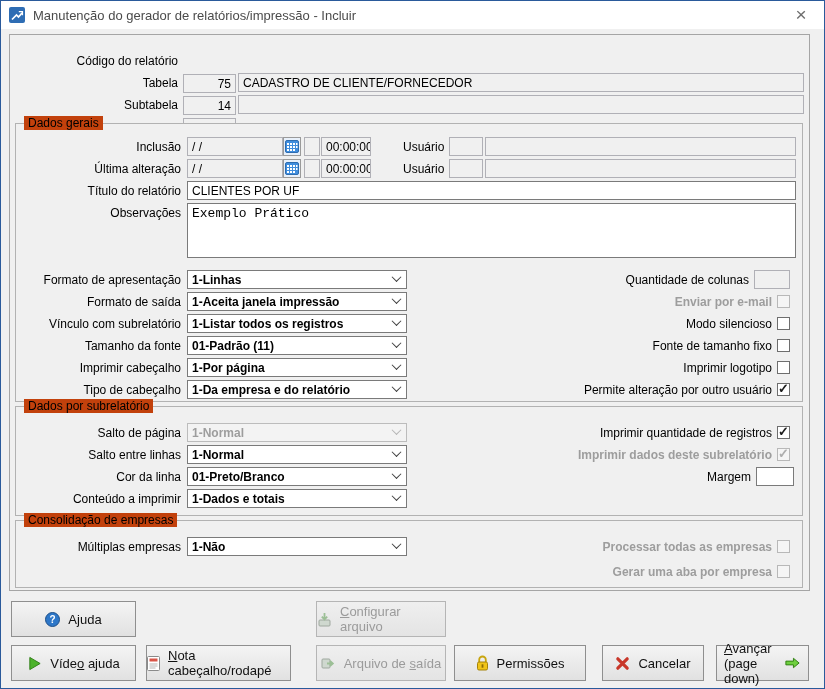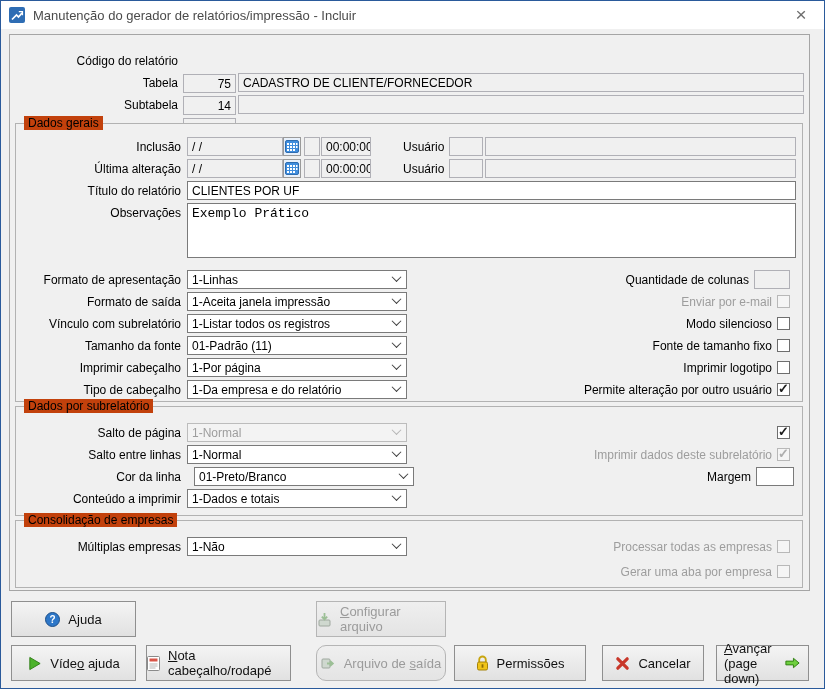--- a/index.html
+++ b/index.html
@@ -29,33 +29,33 @@
     height:19px; border:1px solid #b0b0b6; background:#f0f0f0;
     font-size:12px; display:flex; align-items:center; padding:0 4px; color:#000;
     overflow:hidden; white-space:nowrap;
   }
   .field.white { background:#fff; border-color:#7a7a7a; }
   .field.num { justify-content:flex-end;margin-top:46px; }
   .grow { flex:1; }
   .combo {
     width:220px; height:19px; background:#fff; border:1px solid #7a7a7a;
     font-size:12px; display:flex; align-items:center; padding:0 6px 0 4px; color:#000;
-    white-space:nowrap; overflow:hidden;
+    white-space:nowrap; overflow:hidden;font-weight:bold;
   }
   .combo .cval { flex:1; overflow:hidden; white-space:nowrap; }
   .chev { width:7px; height:7px; border-right:1.5px solid #3f3f3f; border-bottom:1.5px solid #3f3f3f;
     transform:rotate(45deg) translate(-1px,-1px); flex:0 0 auto; margin-top:-3px; }
   .combo.disabled { background:#f3f3f3; color:#9d9d9d; border-color:#bcbcbc; }
   .combo.disabled .chev { border-color:#b5b5b5; }
   .checkbox { width:13px; height:13px; border:1px solid #6e6e6e; background:#fff; position:relative; flex:0 0 auto; }
   .checkbox.on::after { content:"✓"; position:absolute; left:0px; top:-3px; font-size:13px; font-weight:bold; color:#1d1d1d; }
   .checkbox.disabled { border-color:#b8b8b8; background:#f5f5f5; }
   .checkbox.disabled.on::after { color:#aeaeae; }
   .rlbl { font-size:12px; color:#000; padding-right:5px; white-space:nowrap; }
-  .rlbl.dis { color:#9d9d9d; }
+  .rlbl.dis { color:#9d9d9d;font-weight:bold; }
   .rightside { margin-left:auto; display:flex; align-items:center; padding-right:12px; }
   
   .group { position:absolute; left:5px; width:788px; border:1px solid #b2b2b2; background:#f0f0f0; }
   .group > .legend { position:absolute; top:-8px; left:8px; background:#c2410c; padding:0 4px; font-size:12px; color:#000; }
   .gbody { padding-top:13px; }
   .head { position:absolute; top:16px; left:0; right:5px; }
   .calbtn { width:18px; height:19px; border:1px solid #9a9a9a; background:#e8f0fa;
     display:flex; align-items:center; justify-content:center; flex:0 0 auto; }
   .obsbox { height:55px; align-items:flex-start !important; font-family:"Liberation Mono", monospace; font-size:13px; padding-top:2px; }
   
@@ -256,39 +256,40 @@
       <span class="legend">Dados por subrelatório</span>
       <div class="gbody" style="padding-top:16px">
 
         <div class="row">
           <span class="glbl">Salto de página</span>
           <div class="combo disabled" style="margin-left:3px">
             <span class="cval">1-Normal</span>
             <span class="chev"></span>
           </div>
           <div class="rightside">
+            <span class="rlbl">Imprimir quantidade de registros</span>
             <span class="checkbox on"></span>
           </div>
         </div>
 
         <div class="row">
           <span class="glbl">Salto entre linhas</span>
           <div class="combo" style="margin-left:3px">
             <span class="cval">1-Normal</span>
             <span class="chev"></span>
           </div>
           <div class="rightside">
             <span class="rlbl dis">Imprimir dados deste subrelatório</span>
             <span class="checkbox disabled on"></span>
           </div>
         </div>
 
         <div class="row">
           <span class="glbl">Cor da linha</span>
-          <div class="combo" style="margin-left:10px">
+          <div class="combo" style="margin-left:3px">
             <span class="cval">01-Preto/Branco</span>
             <span class="chev"></span>
           </div>
           <div class="rightside" style="padding-right:8px">
             <span class="rlbl">Margem</span>
             <div class="field white" style="width:38px"></div>
           </div>
         </div>
 
         <div class="row">
@@ -365,21 +366,21 @@
         <rect x="0.5" y="0.5" width="12" height="14" rx="1" fill="#fff" stroke="#8a8a8a"></rect>
         <rect x="2.5" y="2.5" width="8" height="3" fill="#d95548"></rect>
         <line x1="2.5" y1="8" x2="10.5" y2="8" stroke="#b5b5b5"></line>
         <line x1="2.5" y1="10" x2="10.5" y2="10" stroke="#b5b5b5"></line>
         <line x1="2.5" y1="12" x2="8.5" y2="12" stroke="#b5b5b5"></line>
       </svg>
     </span>
     <span><u>N</u><span>ota cabeçalho/rodapé</span></span>
   </div>
 
-  <div class="btn disabled" style="top:644px; left:315px; width:130px;border-radius:10px;">
+  <div class="btn disabled" style="top:644px; left:315px; width:130px;">
     <span class="bicon">
       <svg width="15" height="15" viewBox="0 0 15 15">
         <rect x="1" y="3" width="8" height="9" rx="1" fill="#cfd8cf" stroke="#9fa89f"></rect>
         <path d="M6 7.5 h5 M9 5 L11.8 7.5 L9 10" stroke="#9cbf96" stroke-width="1.8" fill="none"></path>
       </svg>
     </span>
     <span><span>Arquivo de </span><u>s</u><span>aída</span></span>
   </div>
 
   <div class="btn" style="top:644px; left:453px; width:132px;">

